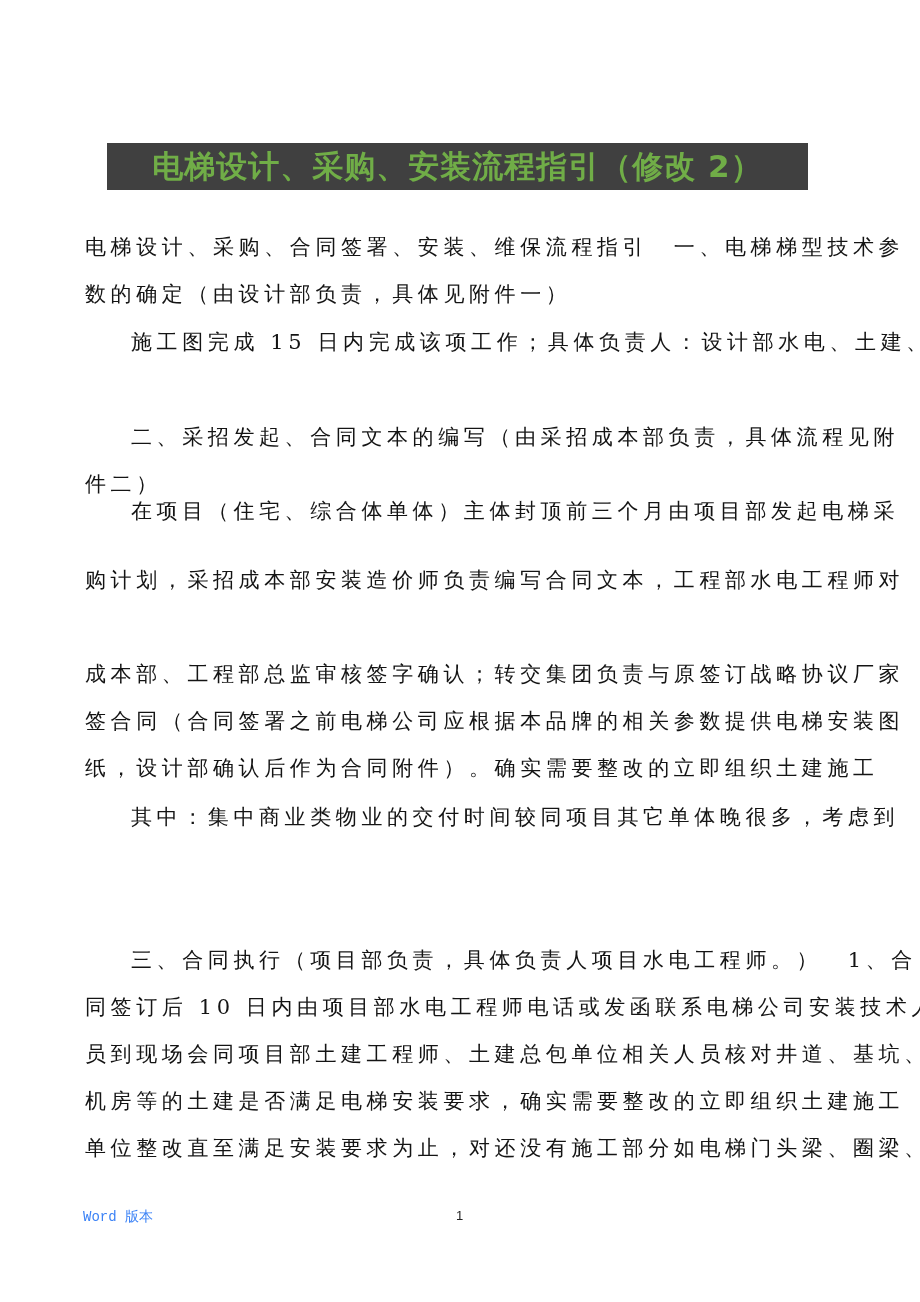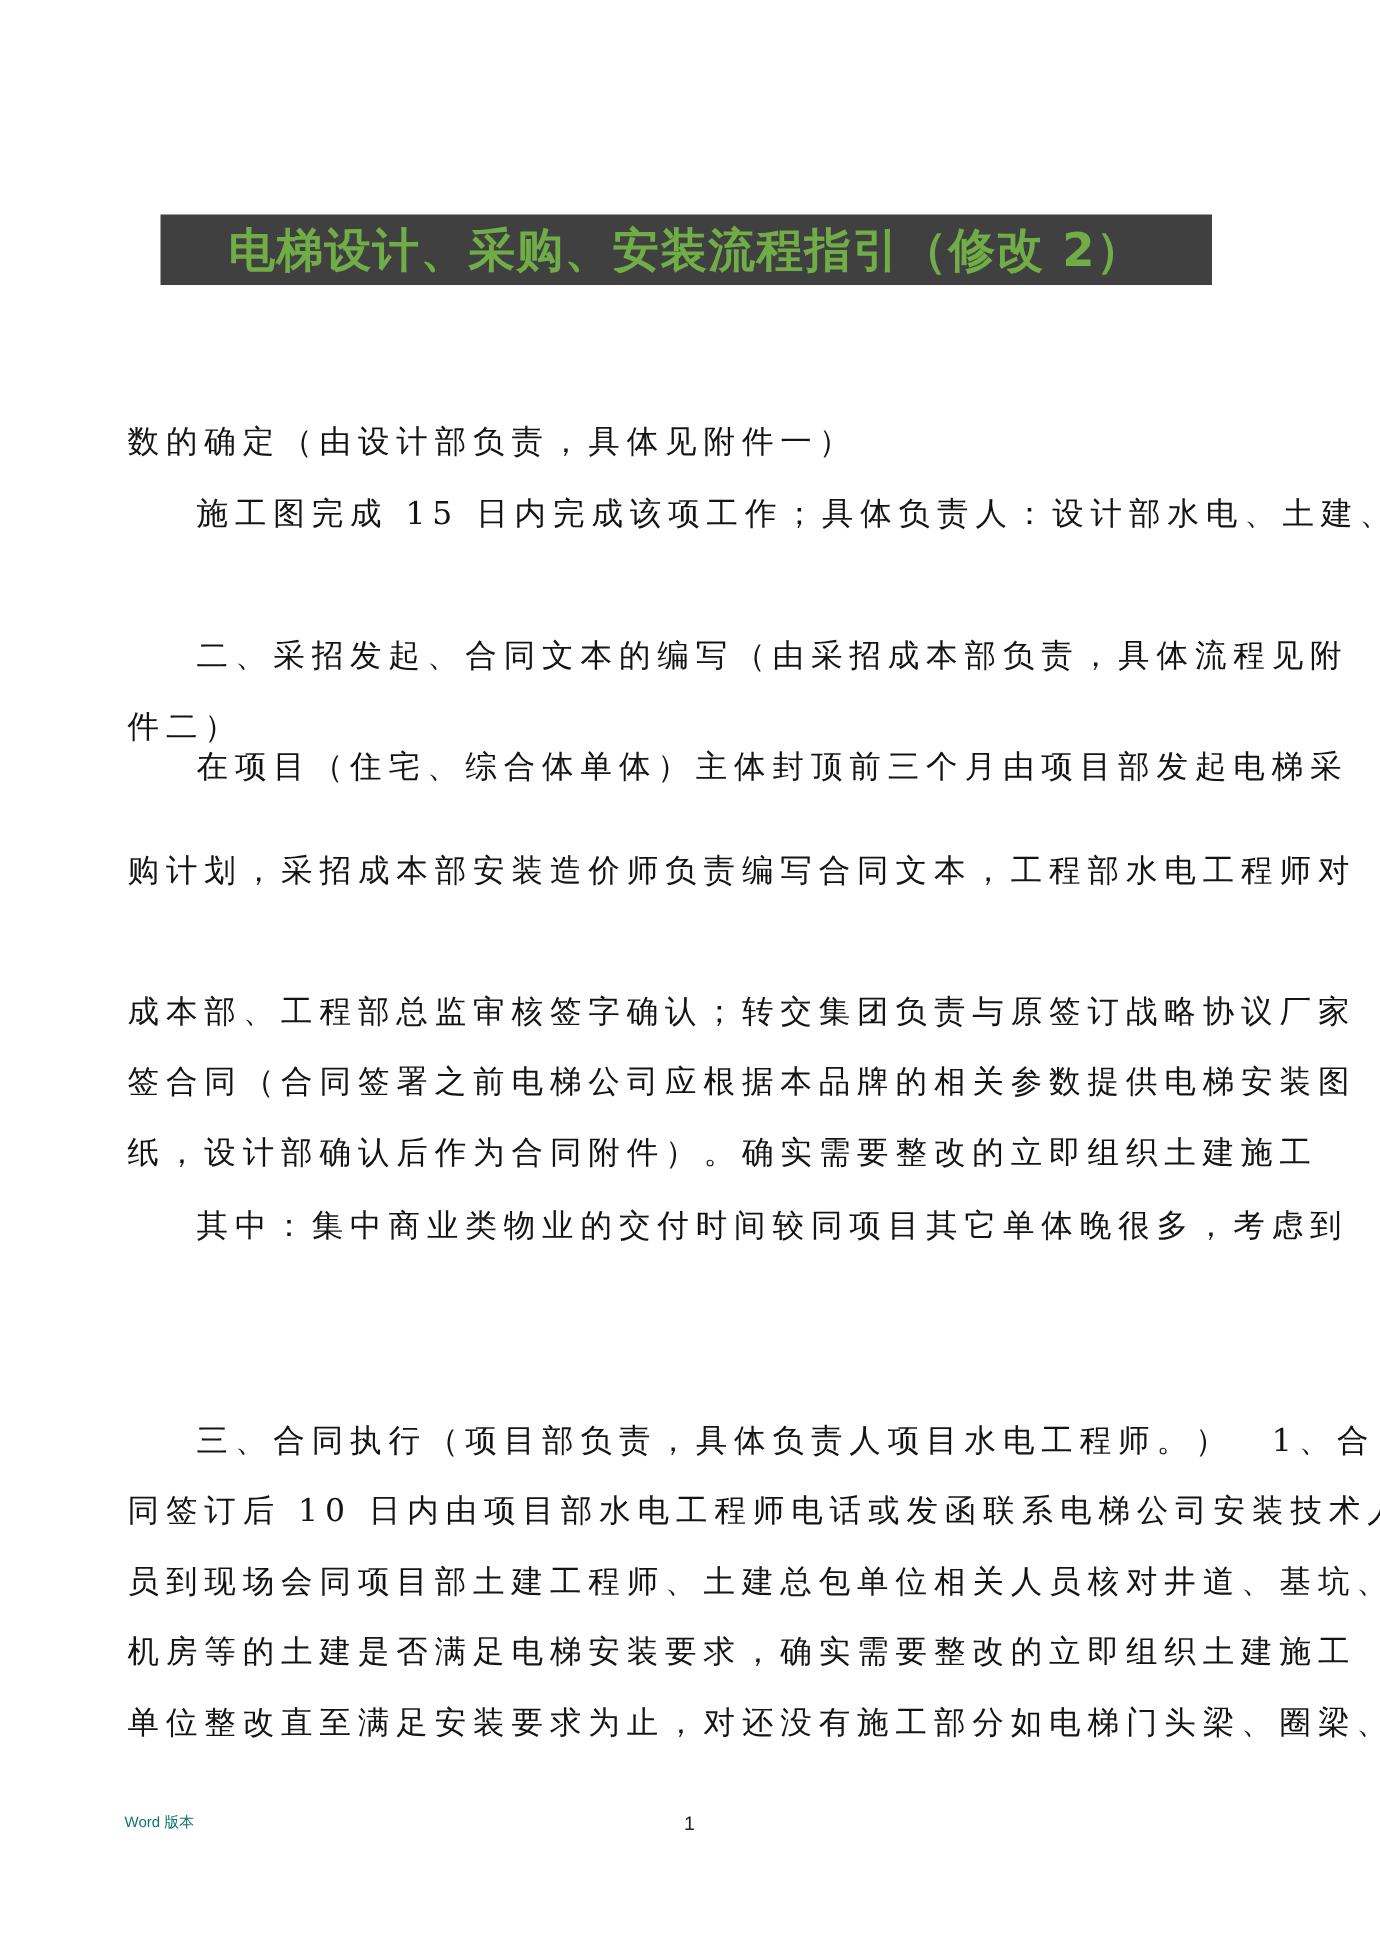--- a/index.html
+++ b/index.html
@@ -6,33 +6,34 @@
   body { width: 920px; height: 1302px; position: relative; overflow: hidden;
          font-family: "DejaVu Serif", "Liberation Serif", serif; color: #111111; }
   .page { position: absolute; left: 0; top: 0; width: 920px; height: 1302px; background: #ffffff; }
   .title-wrap { position: absolute; left: 107px; top: 143px; width: 701px; height: 47px;
                 background: #404040; display: flex; align-items: center; justify-content: center; }
   .title { font-family: "DejaVu Sans", "Liberation Sans", sans-serif; font-size: 31px; font-weight: bold;
            color: #70ad47; letter-spacing: 1px; white-space: nowrap; }
   .line { position: absolute; left: 85px; height: 30px; font-size: 21px; line-height: 30px;
           white-space: nowrap; letter-spacing: 4.6px; color: #141414; }
   .indent { left: 131px; }
-  .footer-left { position: absolute; left: 83px; top: 1208px; font-family: Liberation Sans, sans-serif;
-                 font-size: 10px; color: #0f766e; }
+  .footer-left { position: absolute; left: 83px; top: 1208px; font-family: Liberation Mono, monospace;
+                 font-size: 14px; color: #3b82f6; }
   .footer-num { position: absolute; left: 456px; top: 1208px; font-family: "Liberation Sans", sans-serif;
                 font-size: 13px; color: #222; }
 </style>
 </head>
 <body>
 
 <div class="page">
   <div class="title-wrap">
     <div class="title">电梯设计、采购、安装流程指引（修改 2）</div>
   </div>
 
+  <div class="line" style="top:232px">电梯设计、采购、合同签署、安装、维保流程指引　一、电梯梯型技术参</div>
   <div class="line" style="top:279px">数的确定（由设计部负责，具体见附件一）</div>
   <div class="line indent" style="top:327px">施工图完成 15 日内完成该项工作；具体负责人：设计部水电、土建、</div>
   <div class="line indent" style="top:422px">二、采招发起、合同文本的编写（由采招成本部负责，具体流程见附</div>
   <div class="line" style="top:469px">件二）</div>
   <div class="line indent" style="top:496px">在项目（住宅、综合体单体）主体封顶前三个月由项目部发起电梯采</div>
   <div class="line" style="top:565px">购计划，采招成本部安装造价师负责编写合同文本，工程部水电工程师对</div>
   <div class="line" style="top:659px">成本部、工程部总监审核签字确认；转交集团负责与原签订战略协议厂家</div>
   <div class="line" style="top:706px">签合同（合同签署之前电梯公司应根据本品牌的相关参数提供电梯安装图</div>
   <div class="line" style="top:753px">纸，设计部确认后作为合同附件）。确实需要整改的立即组织土建施工</div>
   <div class="line indent" style="top:802px">其中：集中商业类物业的交付时间较同项目其它单体晚很多，考虑到</div>

